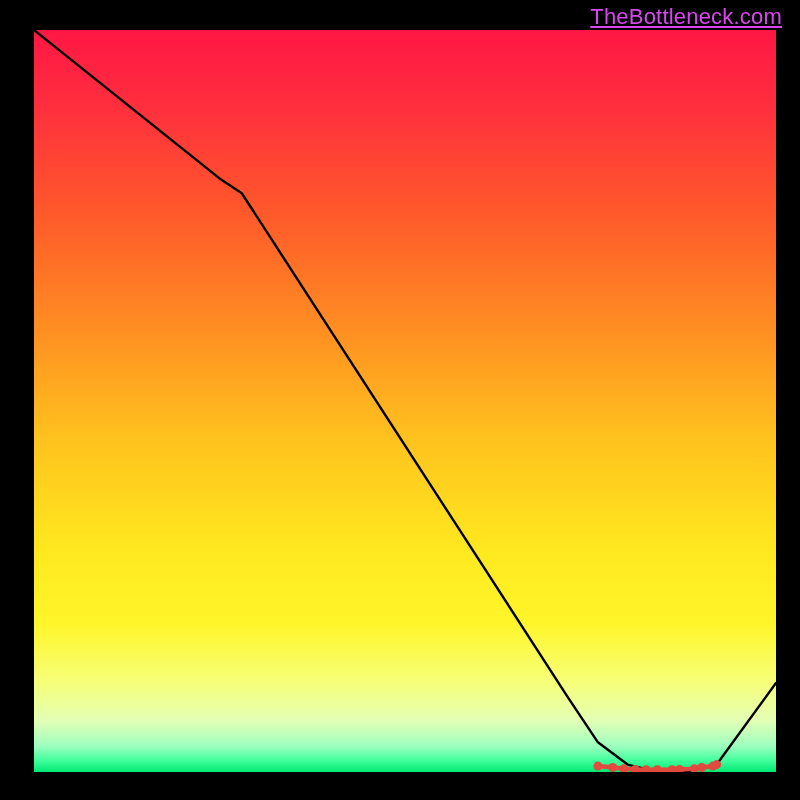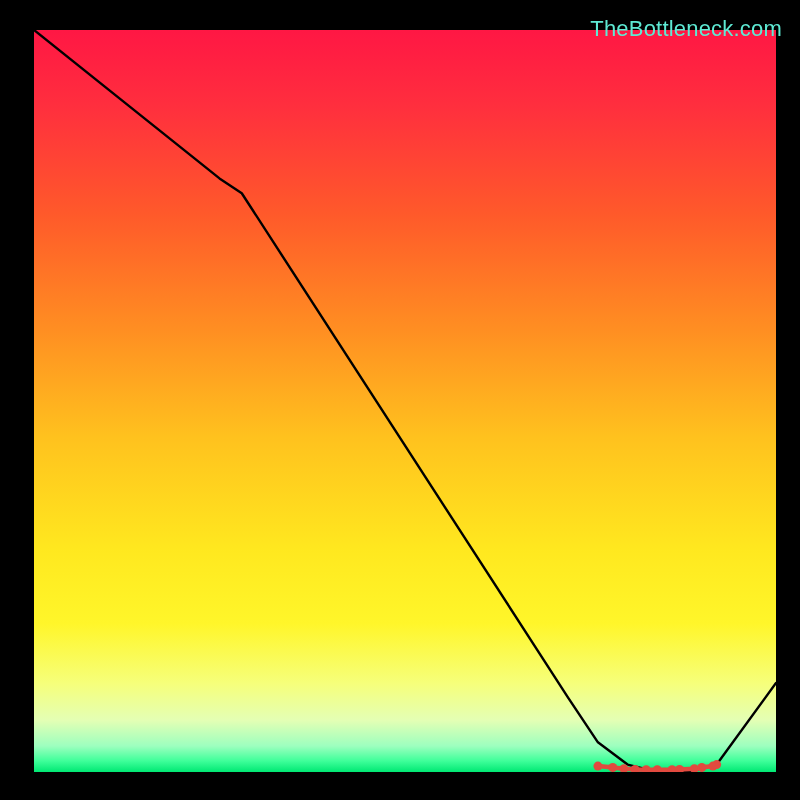--- a/index.html
+++ b/index.html
@@ -12,27 +12,28 @@
     font-family: Arial, Helvetica, sans-serif;
   }
   .outer {
     position: relative;
     width: 800px;
     height: 800px;
     background: #000;
   }
   .watermark {
     position: absolute;
-    top: 16px;
+    top: 4px;
     right: 18px;
-    color: #5eead4;
+    color: #d946ef;
     font-size: 22px;
     font-weight: 500;
     letter-spacing: 0.2px;
     z-index: 30;
+    text-decoration: underline;
   }
   .plot-frame {
     position: absolute;
     left: 34px;
     top: 30px;
     width: 742px;
     height: 742px;
     background: #000;
     box-sizing: border-box;
   }

